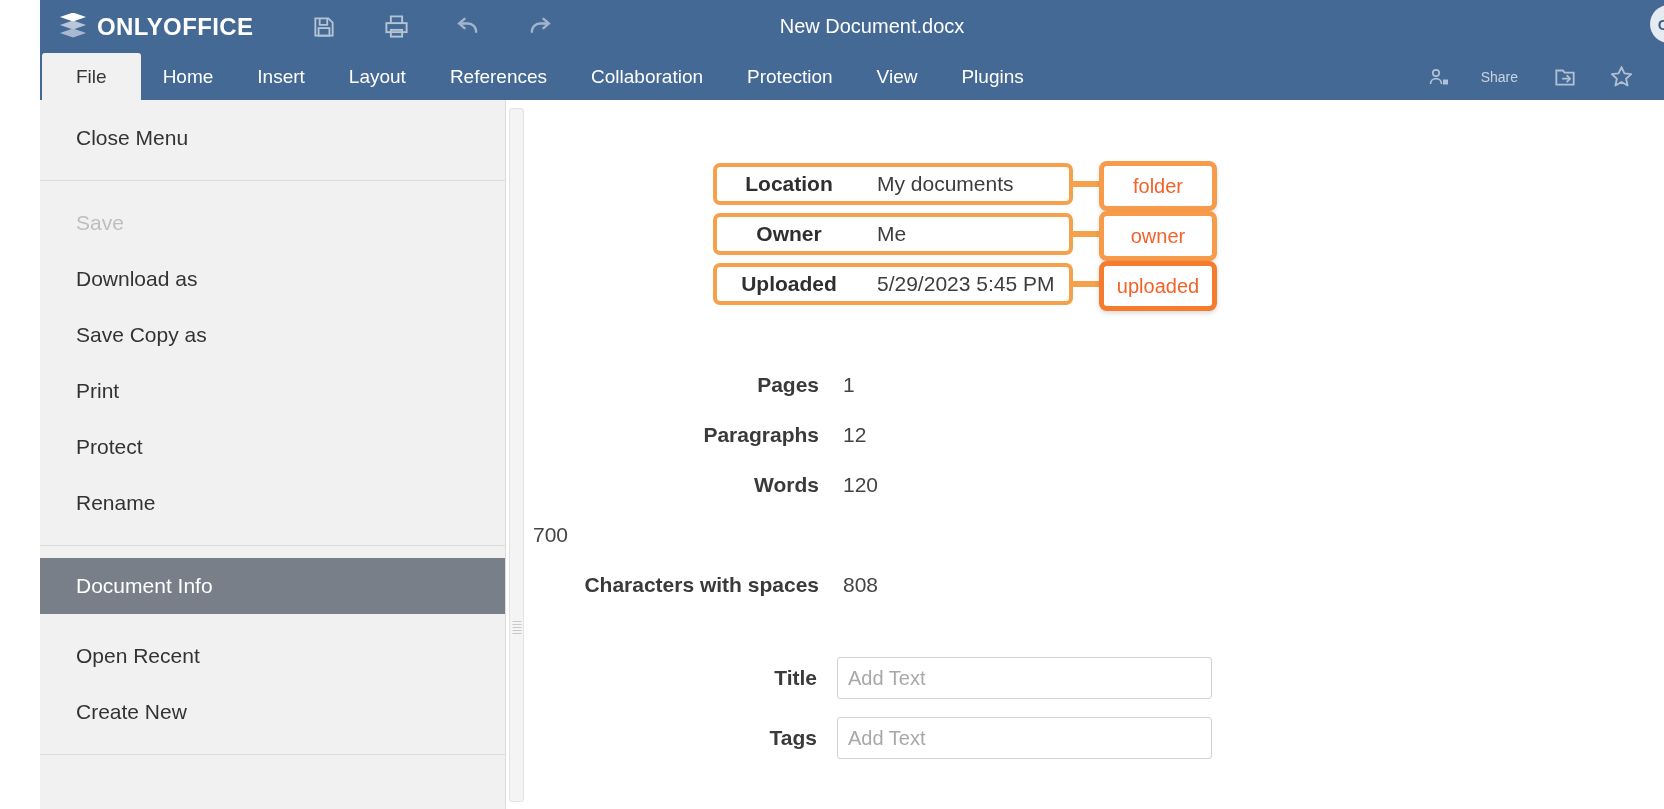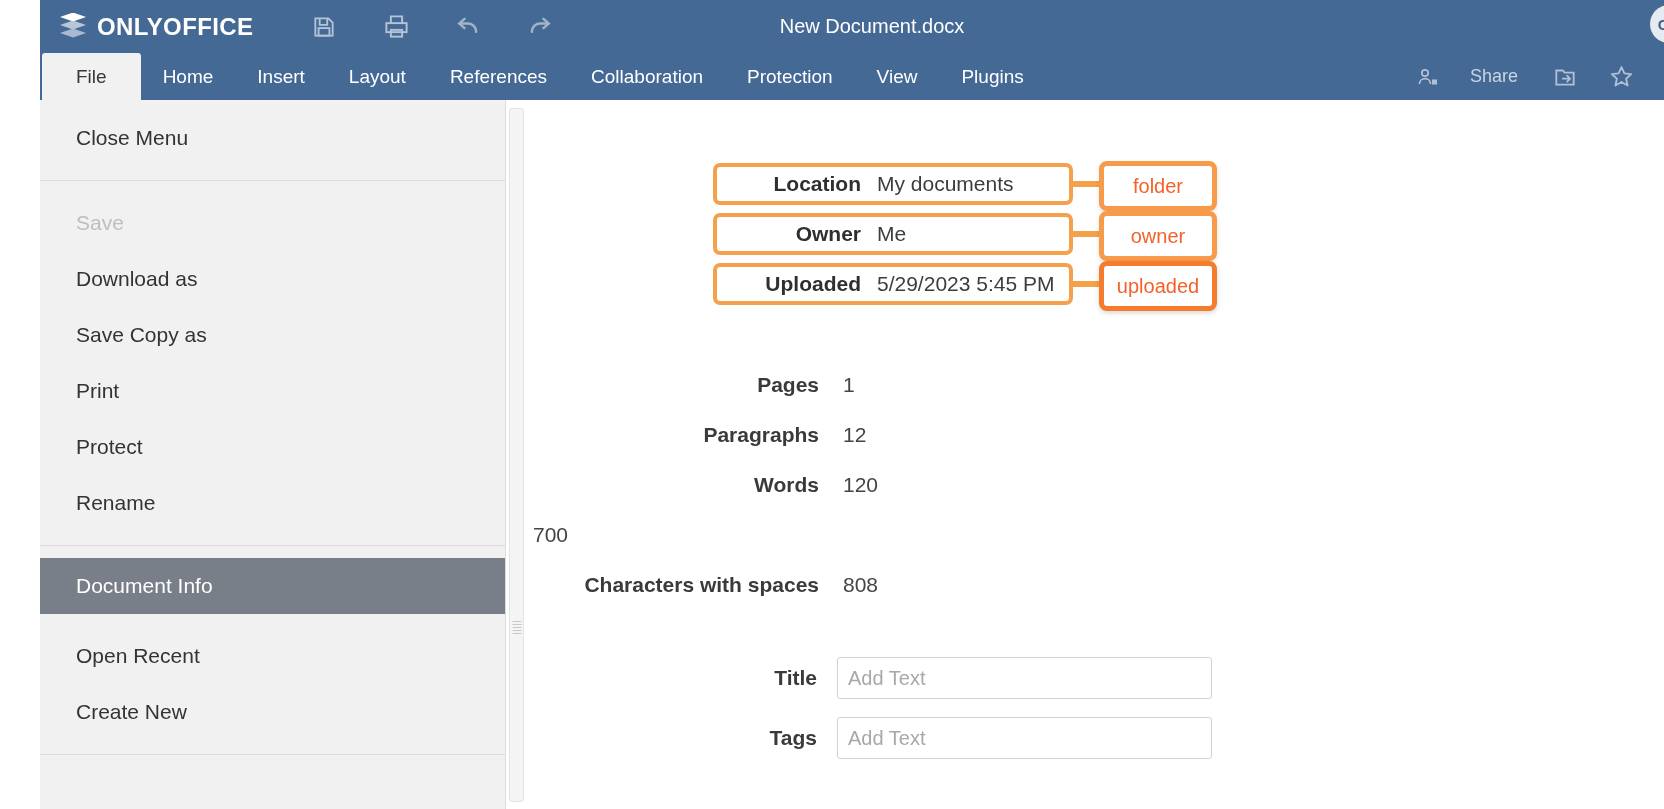--- a/index.html
+++ b/index.html
@@ -63,21 +63,21 @@
     border-top-left-radius: 3px; border-top-right-radius: 3px;
     padding: 0 34px;
   }
   .tab.file-tab { margin-left: 2px; }
   .tabbar-right {
     position: absolute; right: 12px; bottom: 0; height: 47px;
     display: flex; align-items: center; gap: 26px;
   }
   .share-btn {
     display: flex; align-items: center; gap: 27px;
-    color: #c9d4e2; font-size: 18px; padding: 0 6px;
+    color: #c9d4e2; font-size: 14px; padding: 0 6px;
   }
   .tr-icon { width: 30px; height: 30px; display: flex; align-items: center; justify-content: center; opacity: .82; }
 
   
   .leftmenu {
     position: absolute; left: 0; top: 100px; width: 466px; height: 709px;
     background: #f1f1f1;
     border-right: 1px solid #dcdcdc;
     overflow: hidden;
   }
@@ -120,21 +120,21 @@
   .hl-rows { position: absolute; left: 186px; top: 63px; }
   .hl-row { position: relative; height: 50px; margin-bottom: 0; }
   .hl-box {
     position: absolute; left: 0; top: 0;
     width: 360px; height: 42px;
     border: 4px solid #f5a04a; border-radius: 7px;
     background: #ffffff;
     display: flex; align-items: center;
   }
   .hl-box .k {
-    width: 160px; text-align: right; padding-right: 16px;
+    width: 160px; text-align: center; padding-right: 16px;
     font-size: 21px; font-weight: bold; color: #2f2f2f;
   }
   .hl-box .v { font-size: 21px; color: #3d3d3d; }
 
   .connector {
     position: absolute; left: 360px; top: 18px;
     width: 68px; height: 6px; background: #f5a04a;
   }
   .ann-box {
     position: absolute; left: 386px; top: -2px;

